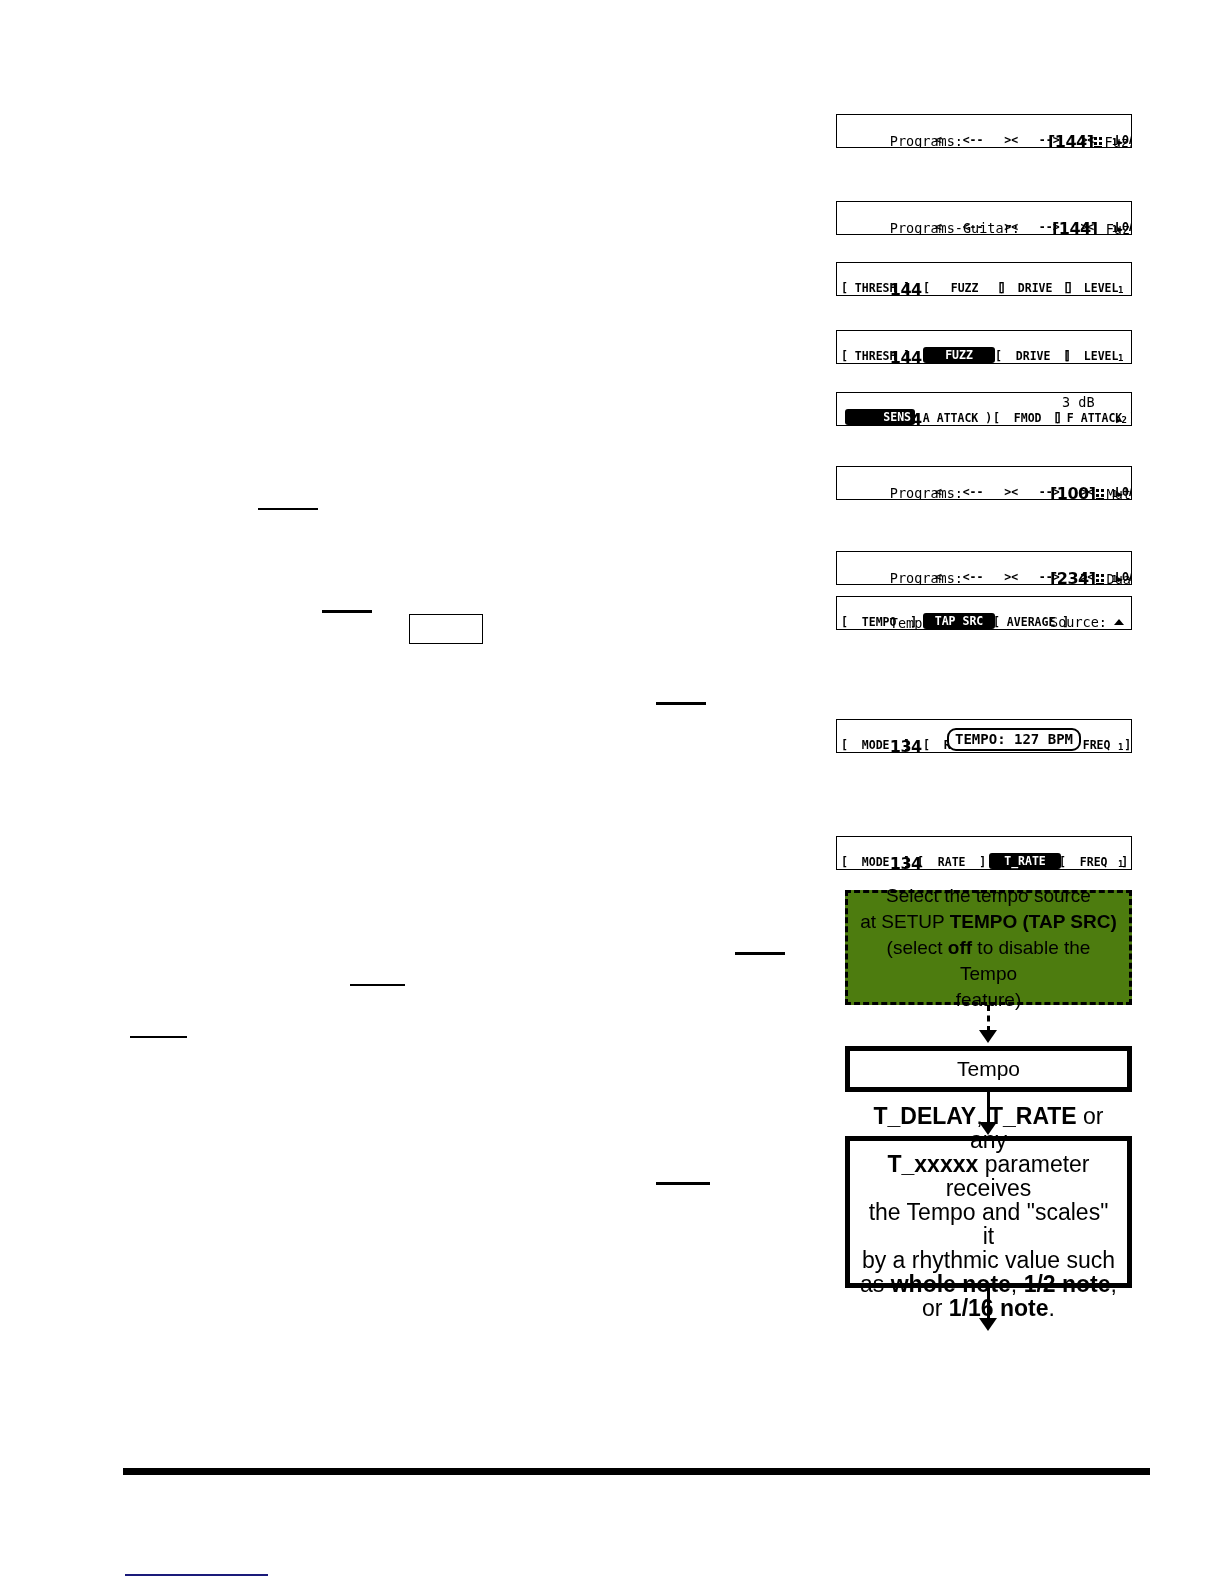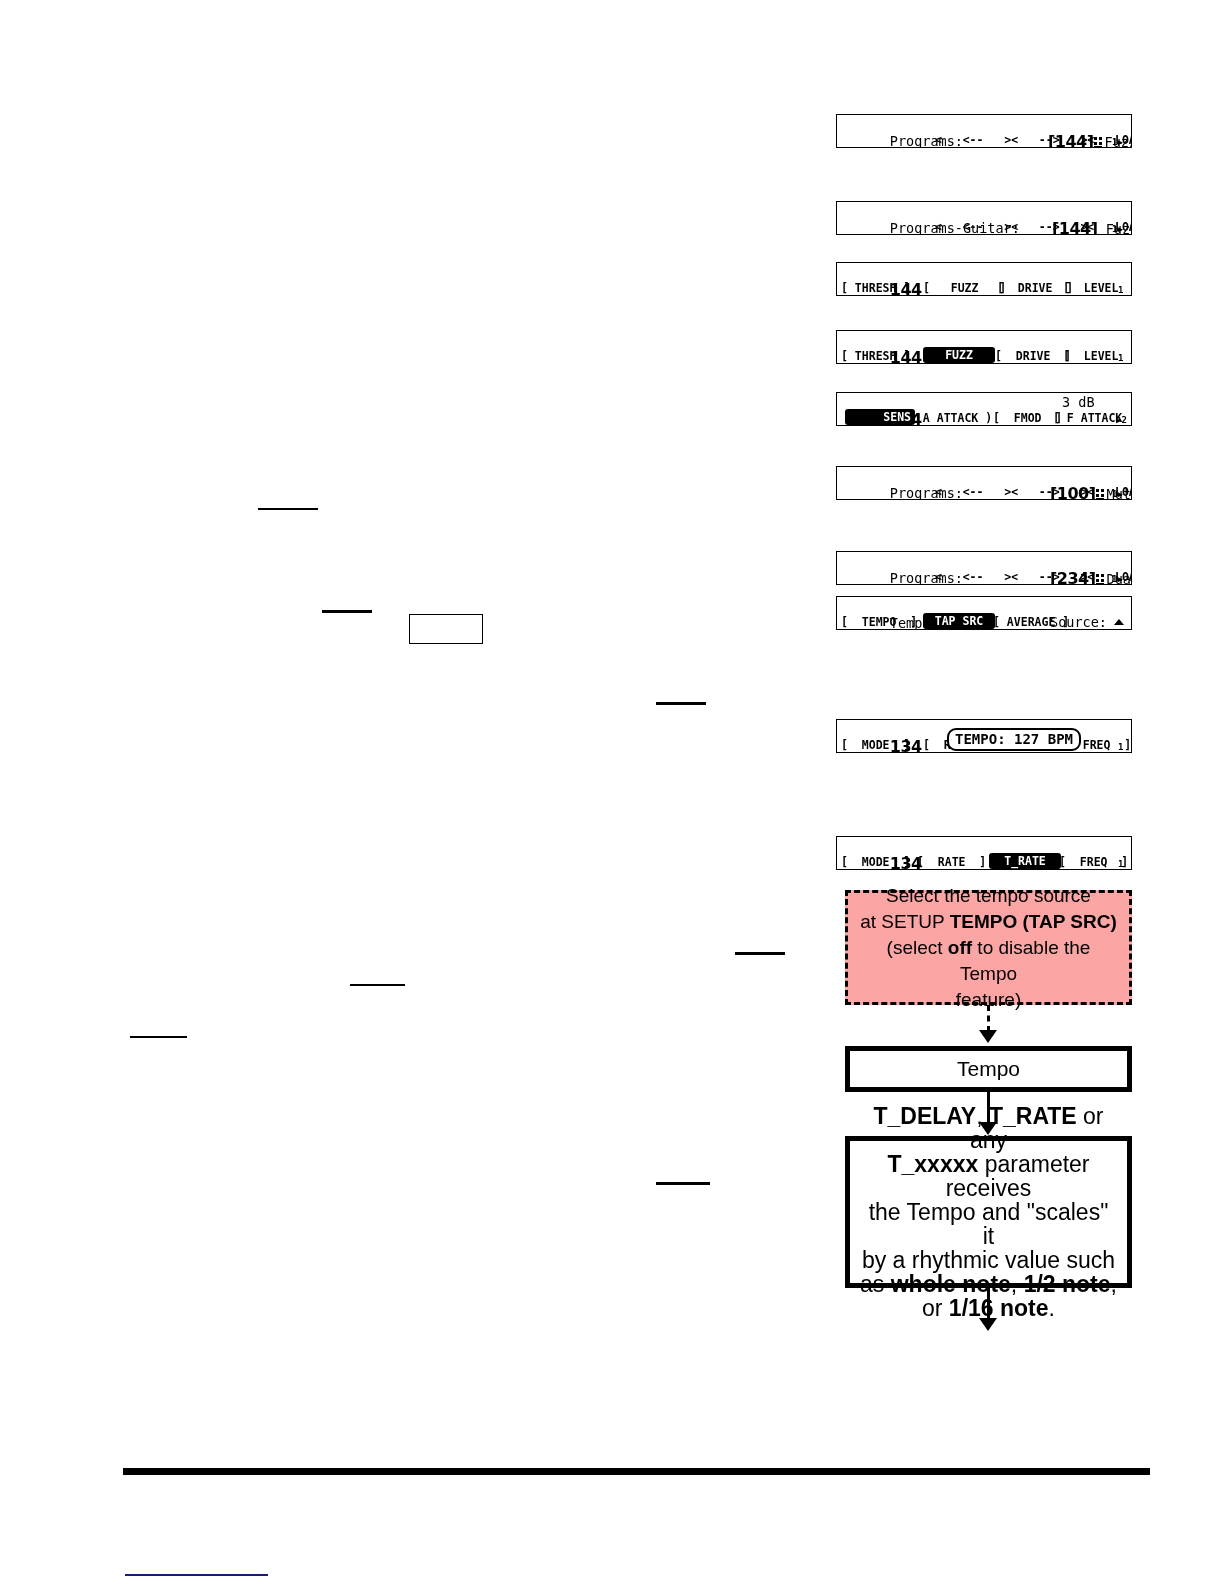--- a/index.html
+++ b/index.html
@@ -85,21 +85,21 @@
     font-weight:bold;font-size:14px;
     padding:1px 6px 2px 6px;
     white-space:nowrap;
     z-index:5;
   }
 
   
   .fc-dashed{
     position:absolute;
     border:3px dashed #000;
-    background:#fca5a5;
+    background:#4d7c0f;
     box-sizing:border-box;
     display:flex;align-items:center;justify-content:center;
     text-align:center;
     font-size:19px;line-height:26px;
     padding:6px 10px;
   }
   .fc-box{
     position:absolute;
     border:5px solid #000;
     background:#fff;

